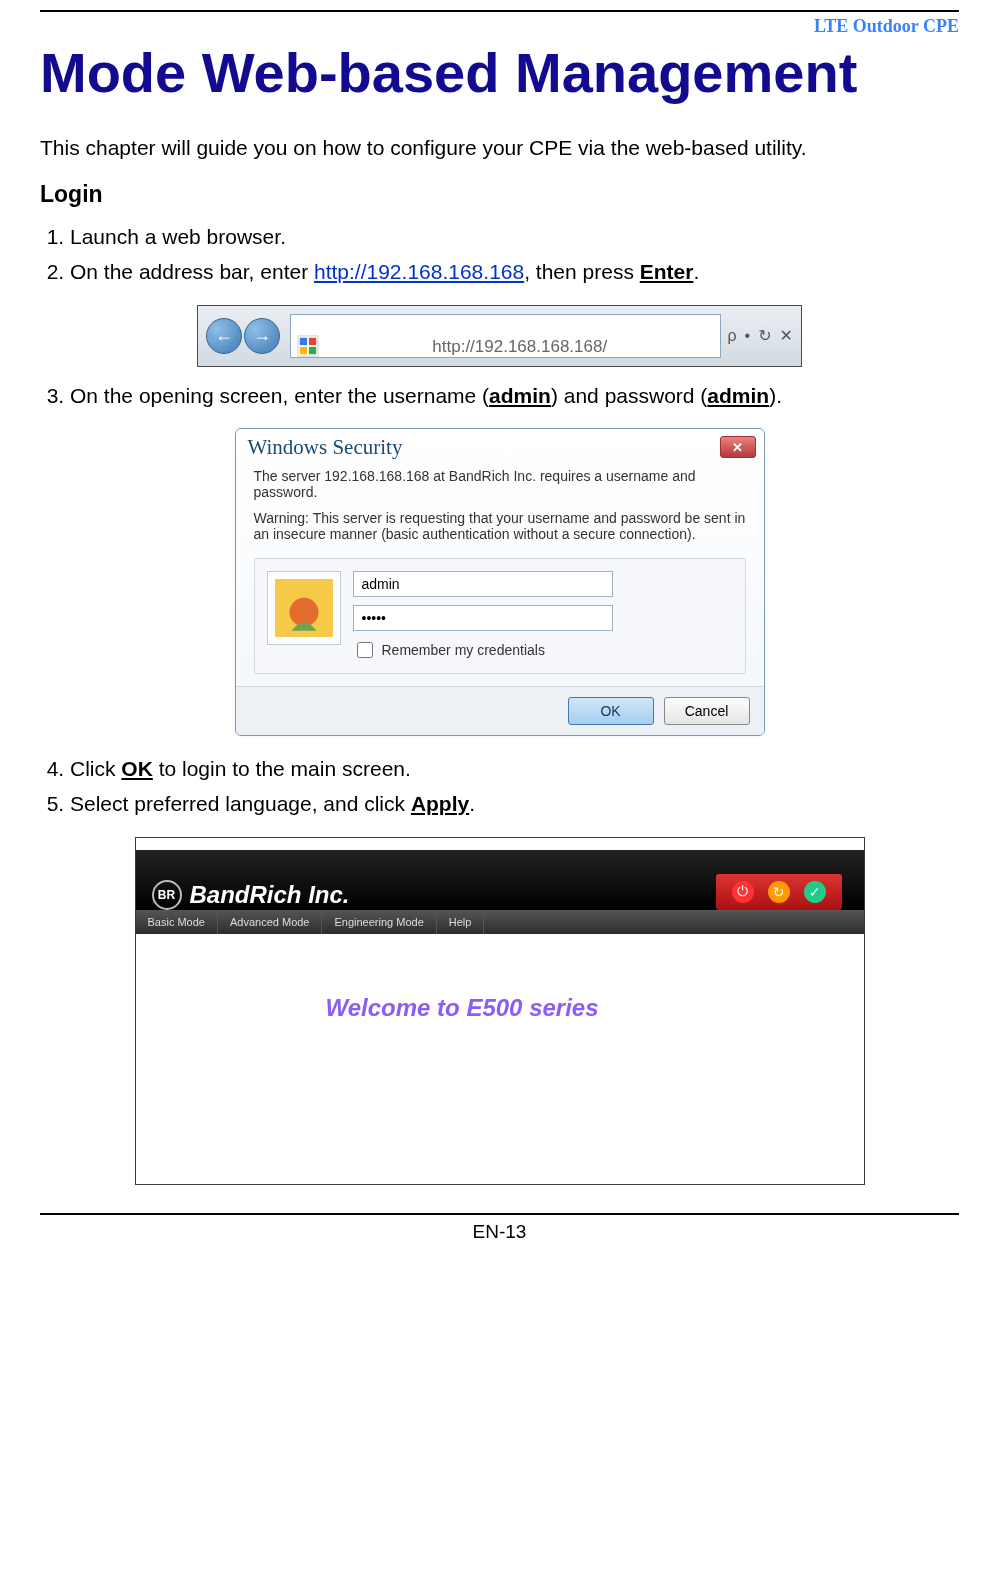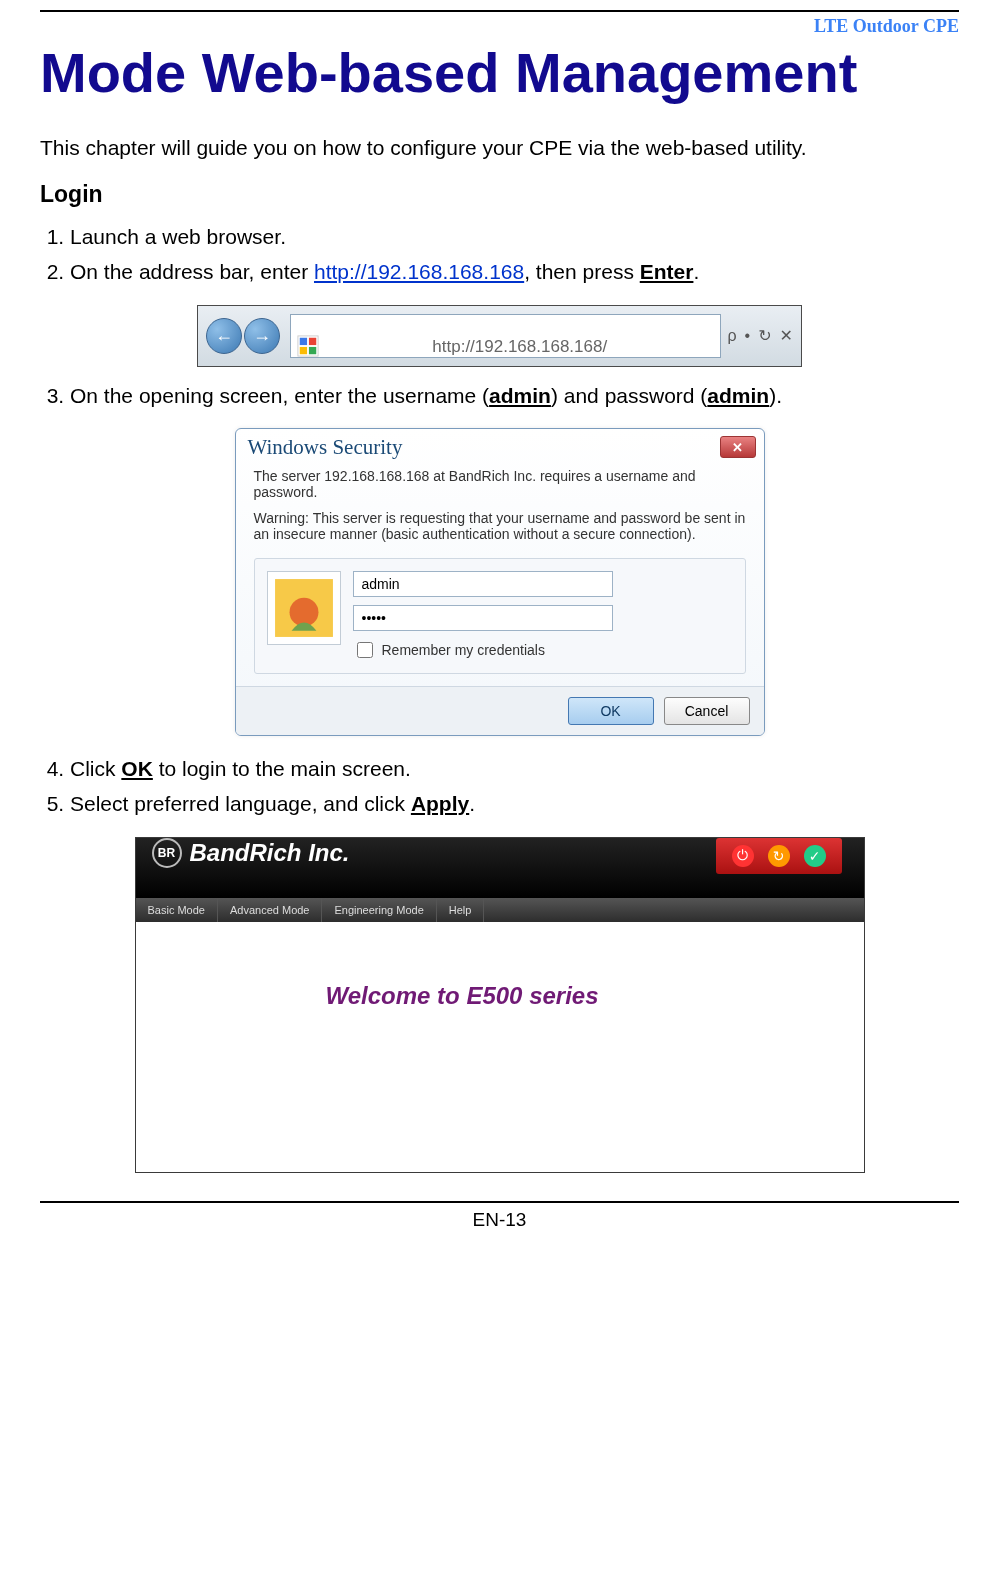--- a/index.html
+++ b/index.html
@@ -205,22 +205,23 @@
   .br-frame {
     display: inline-block;
     width: 730px;
     border: 1px solid #3a3a3a;
     background: #fff;
     text-align: left;
   }
   .br-header {
     height: 60px;
     background: linear-gradient(#222, #000);
-    display: flex; align-items: flex-start; justify-content: space-between;
+    display: flex; align-items: flex-end; justify-content: space-between;
     padding: 0 22px 0 16px;
+    margin-top: 12px;
   }
   .br-logo-text {
     color: #fff;
     font-style: italic;
     font-weight: bold;
     font-size: 24px;
     font-family: "Trebuchet MS", Verdana, sans-serif;
     display: flex; align-items: center; gap: 8px;
   }
   .br-logo-mark {
@@ -248,21 +249,21 @@
   }
   .br-menu-item {
     padding: 6px 12px;
     border-right: 1px solid #555;
   }
   .br-content {
     min-height: 250px;
     padding: 60px 0 0 190px;
   }
   .br-welcome {
-    color: #701a75;
+    color: #8b5cf6;
     font-weight: bold;
     font-style: italic;
     font-size: 24px;
     font-family: Verdana, Geneva, sans-serif;
     margin-bottom: 50px;
   }
   .br-lang-row {
     font-size: 12px;
     color: #222;
     display: flex; align-items: center; gap: 8px;

